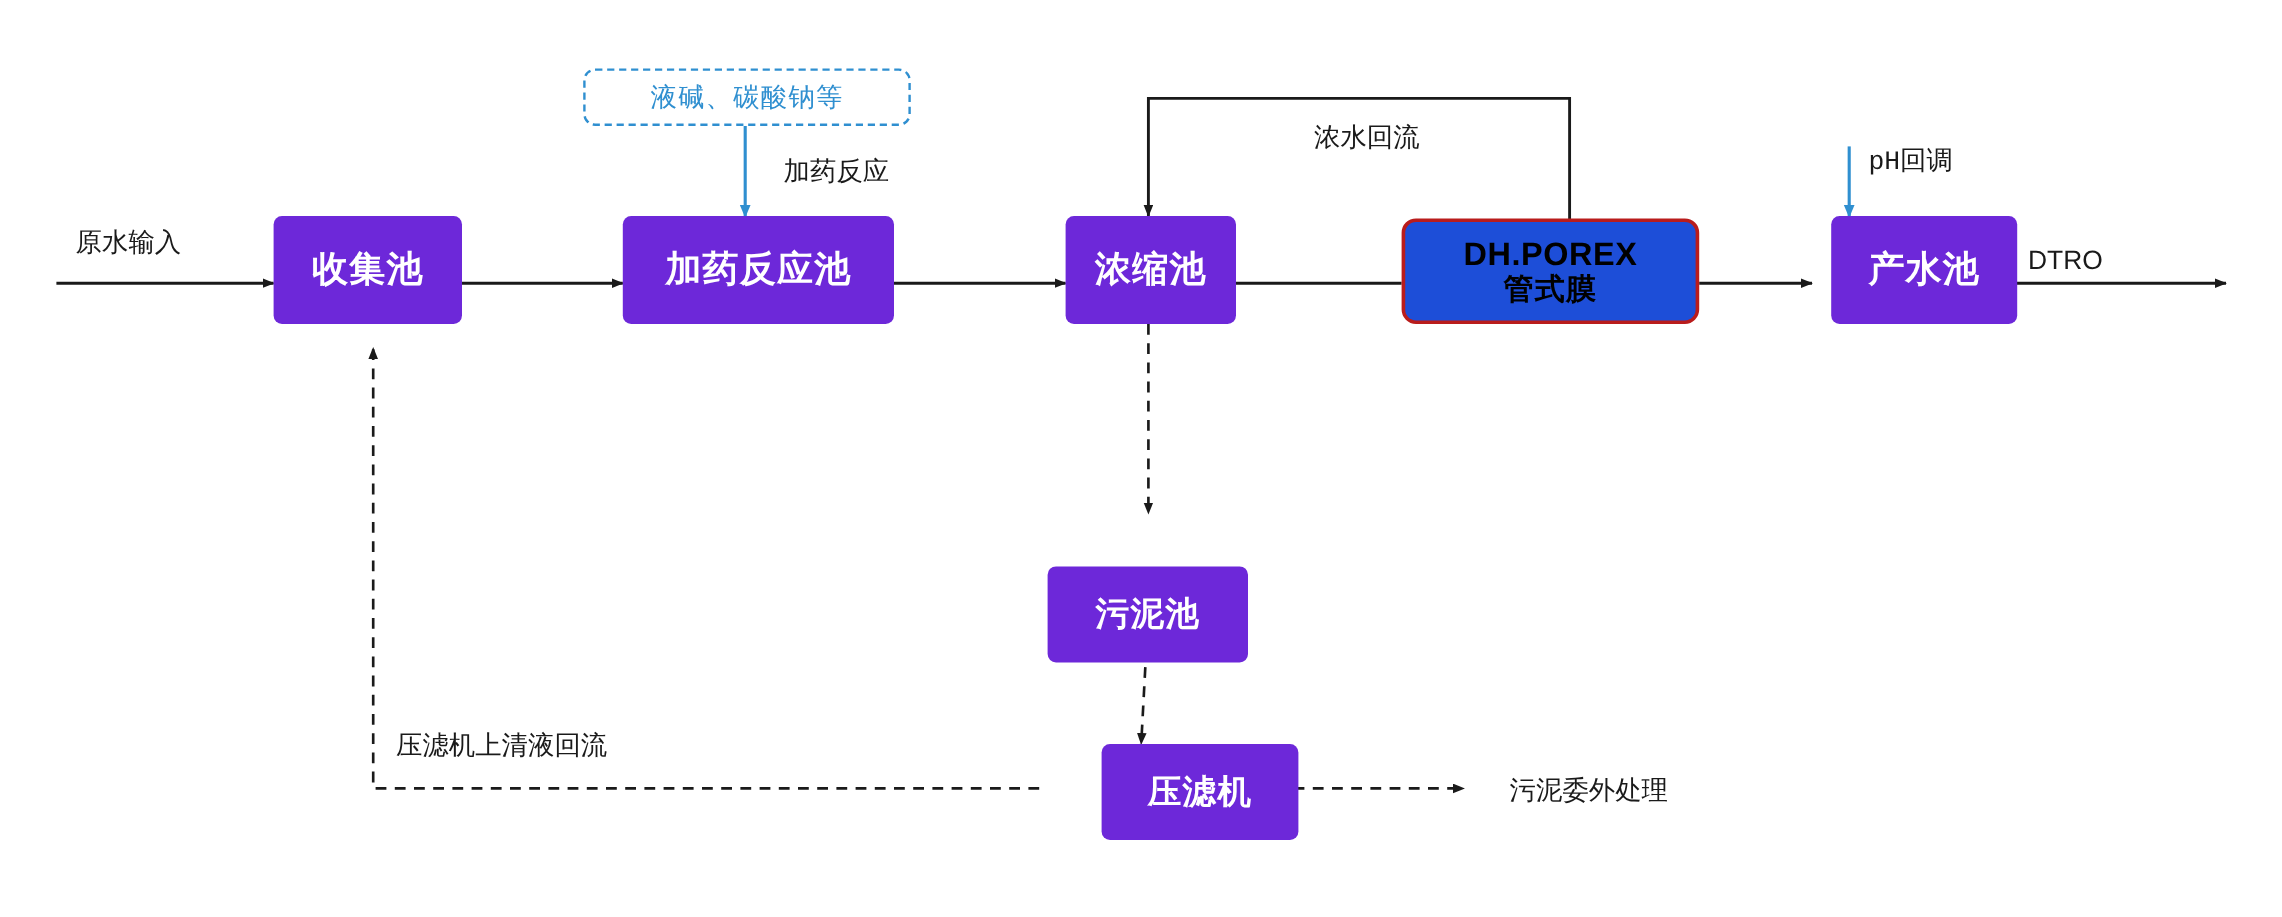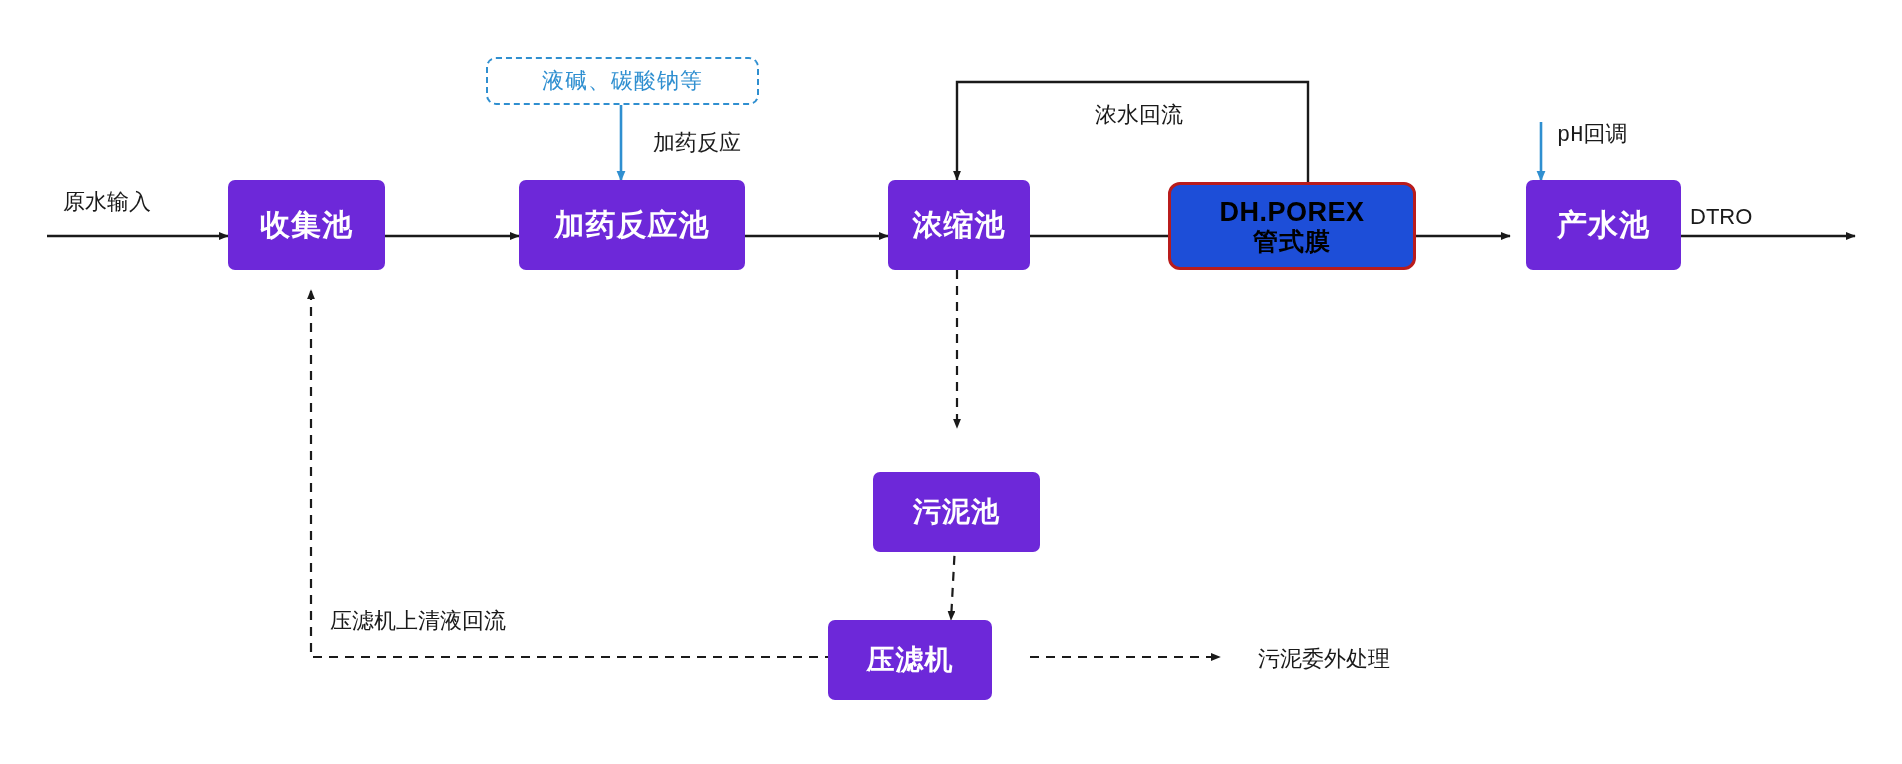--- a/index.html
+++ b/index.html
@@ -142,21 +142,21 @@
   </div>
 
   <div class="node node-blue" style="left:1510px; top:180px; width:155px; height:90px; font-size:30px;margin-left:16px;">
     <span>产水池</span>
   </div>
 
   <div class="node node-blue" style="left:873px; top:428px; width:167px; height:80px; font-size:28px;margin-top:44px;">
     <span>污泥池</span>
   </div>
 
-  <div class="node node-blue" style="left:828px; top:620px; width:164px; height:80px; font-size:28px;">
+  <div class="node node-blue" style="left:918px; top:620px; width:164px; height:80px; font-size:28px;">
     <span>压滤机</span>
   </div>
 
   <div class="lbl" style="left:63px; top:187px;">原水输入</div>
 
   <div class="lbl" style="left:636px; top:128px;margin-left:17px;">加药反应</div>
 
   <div class="lbl" style="left:1056px; top:100px;margin-left:39px;">浓水回流</div>
 
   <div class="lbl" style="left:1557px; top:119px;font-family:Liberation Mono, monospace;">pH回调</div>

